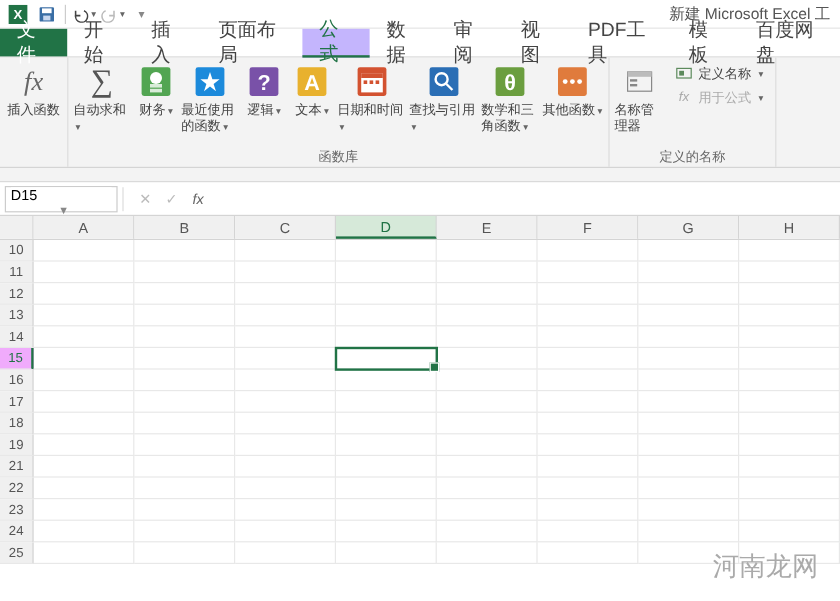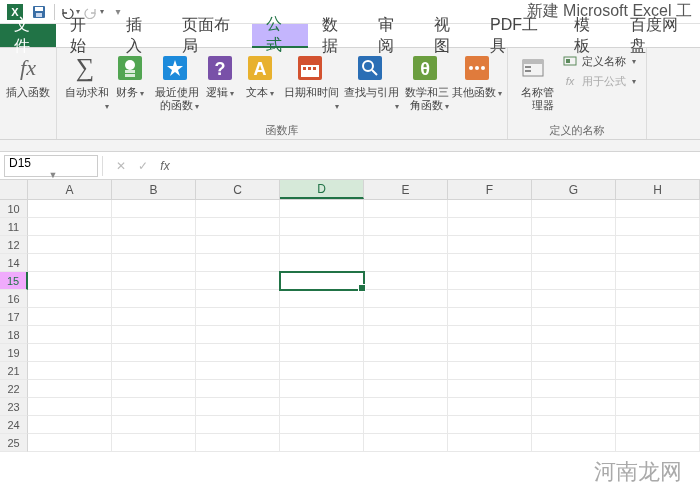--- a/index.html
+++ b/index.html
@@ -3,36 +3,36 @@
 <meta charset="utf-8">
 <style>
 * { margin: 0; padding: 0; box-sizing: border-box; font-family: "Microsoft YaHei", "Segoe UI", sans-serif; }
 body { width: 700px; height: 501px; overflow: hidden; background: #fff; font-size: 12px; color: #444; position: relative; }
 
 
 .titlebar { height: 24px; background: #fff; display: flex; align-items: center; padding: 0 4px; border-bottom: 1px solid #e1e1e1; }
 .qat { display: flex; align-items: center; gap: 2px; }
 .qat-btn { width: 22px; height: 22px; display: flex; align-items: center; justify-content: center; cursor: pointer; }
 .qat-sep { width: 1px; height: 16px; background: #ccc; margin: 0 2px; }
-.title-text { flex: 1; text-align: right; font-size: 16px; color: #555; padding-right: 4px; }
+.title-text { flex: 1; text-align: right; font-size: 13px; color: #555; padding-right: 4px; }
 
 
 .tabs { height: 24px; background: #fff; display: flex; align-items: stretch; border-bottom: 1px solid #d4d4d4; }
 .tab { padding: 0 14px; display: flex; align-items: center; font-size: 16px; cursor: pointer; color: #444; }
 .tab.file { background: #217346; color: #fff; }
 .tab.active { color: #217346; border-bottom: 2px solid #217346; margin-bottom: -1px; background: #c4b5fd; }
 
 
 .ribbon { height: 92px; background: #f3f3f3; display: flex; border-bottom: 1px solid #d4d4d4; }
 .rgroup { display: flex; flex-direction: column; padding: 2px 4px; border-right: 1px solid #dcdcdc; }
 .rgroup-body { flex: 1; display: flex; align-items: flex-start; gap: 2px; }
 .rgroup-label { height: 14px; text-align: center; font-size: 11px; color: #666; }
 .rbtn-lg { width: 48px; display: flex; flex-direction: column; align-items: center; padding: 2px 0; cursor: pointer; }
 .rbtn-lg .ic { width: 32px; height: 32px; display: flex; align-items: center; justify-content: center; }
-.rbtn-lg .lbl { font-size: 11px; text-align: right; line-height: 13px; margin-top: 2px; color: #444; }
+.rbtn-lg .lbl { font-size: 11px; text-align: left; line-height: 13px; margin-top: 2px; color: #444; }
 .drop-arrow { font-size: 8px; color: #666; margin-left: 2px; }
 .rrows { display: flex; flex-direction: column; gap: 2px; padding: 2px 4px; }
 .rrow { display: flex; align-items: center; font-size: 11px; gap: 4px; cursor: pointer; padding: 1px 2px; white-space: nowrap; }
 .ric { width: 16px; height: 16px; display: inline-flex; align-items: center; justify-content: center; }
 
 
 .fmla-area { height: 28px; display: flex; align-items: center; border-bottom: 1px solid #d4d4d4; background: #fff; }
 .namebox { width: 94px; height: 22px; margin: 0 4px; border: 1px solid #ccc; display: flex; align-items: center; padding: 0 4px; font-size: 12px; background: #fff; flex-direction: column; }
 .namebox input { border: none; outline: none; width: 100%; font-size: 12px; }
 .namebox .dd { color: #888; font-size: 9px; margin-left: 4px; }
@@ -312,20 +312,31 @@
         <div class="cell"></div>
         <div class="cell"></div>
         <div class="cell"></div>
         <div class="cell"></div>
         <div class="cell"></div>
         <div class="cell"></div>
         <div class="cell"></div>
         <div class="cell"></div>
       </div>
       <div class="row">
+        <div class="rowhdr">13</div>
+        <div class="cell"></div>
+        <div class="cell"></div>
+        <div class="cell"></div>
+        <div class="cell"></div>
+        <div class="cell"></div>
+        <div class="cell"></div>
+        <div class="cell"></div>
+        <div class="cell"></div>
+      </div>
+      <div class="row">
         <div class="rowhdr">14</div>
         <div class="cell"></div>
         <div class="cell"></div>
         <div class="cell"></div>
         <div class="cell"></div>
         <div class="cell"></div>
         <div class="cell"></div>
         <div class="cell"></div>
         <div class="cell"></div>
       </div>

